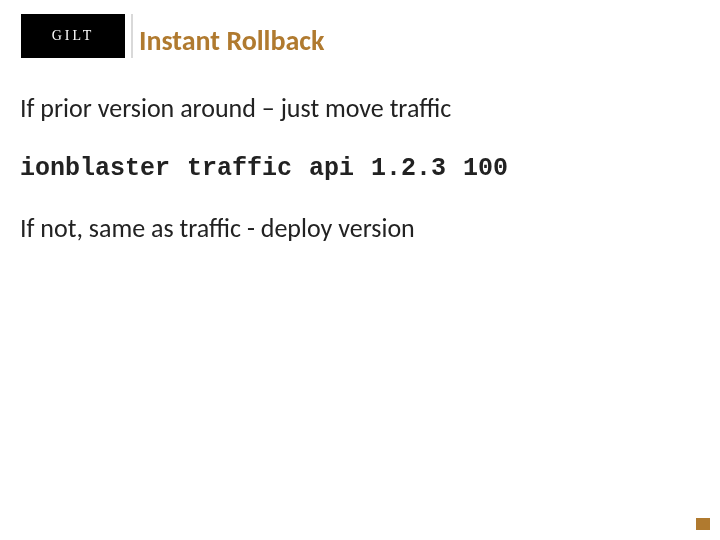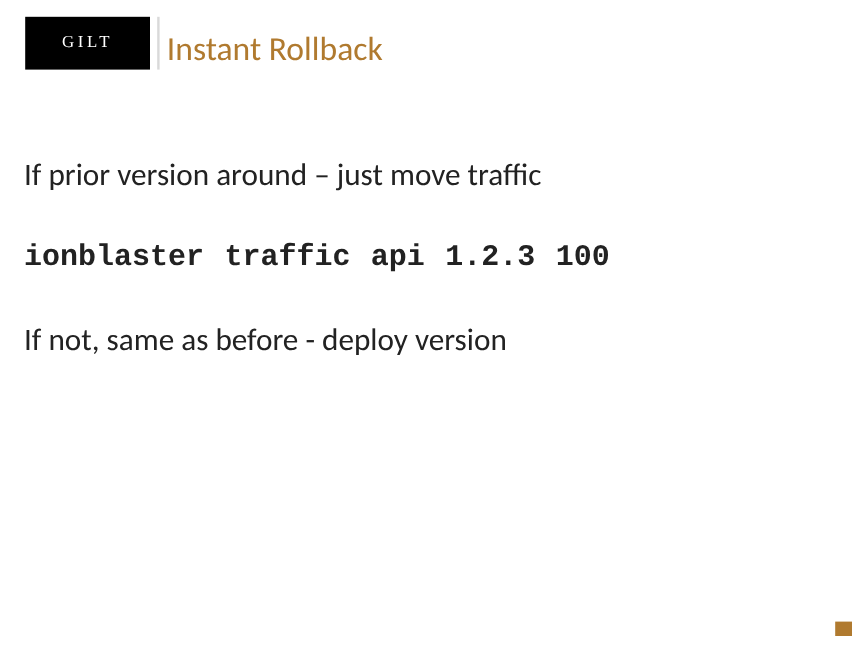--- a/index.html
+++ b/index.html
@@ -17,31 +17,31 @@
     width: 104px; height: 44px; background: #000;
     display: flex; align-items: center; justify-content: center;
     color: #fff; font-family: Georgia, 'Times New Roman', serif;
     letter-spacing: 3px; font-size: 14px;
   }
   .title-divider {
     width: 2px; height: 44px; background: #d9d9d9;
     margin-left: 6px; margin-right: 6px;
   }
   .title {
-    font-size: 28px; font-weight: 400; color: #b07a2f;
+    font-size: 28px; font-weight: 700; color: #b07a2f;
     font-family: Calibri, Arial, sans-serif;
   }
 
   .body-area {
     position: absolute;
     top: 92px; left: 20px; right: 20px;
     font-size: 26px; line-height: 1.25;
     color: #222;
   }
-  .para { margin-bottom: 28px; margin-top: 37px; }
+  .para { margin-bottom: 28px; }
   .code {
     font-family: "Courier New", Consolas, monospace;
     font-size: 25px; letter-spacing: 0;
     word-spacing: 2px;
     font-weight: bold;
   }
 
   .accent-square {
     position: absolute;
     right: 10px; bottom: 10px;
@@ -57,17 +57,17 @@
     <div class="logo-box">
       <span>GILT</span>
     </div>
     <div class="title-divider"></div>
     <div class="title">Instant Rollback</div>
   </div>
 
   <div class="body-area">
     <div class="para">If prior version around – just move traffic</div>
     <div class="para code">ionblaster traffic api 1.2.3 100</div>
-    <div class="para">If not, same as before - deploy version</div>
+    <div class="para">If not, same as traffic - deploy version</div>
   </div>
 
   <div class="accent-square"></div>
 </div>
 
 </body></html>

